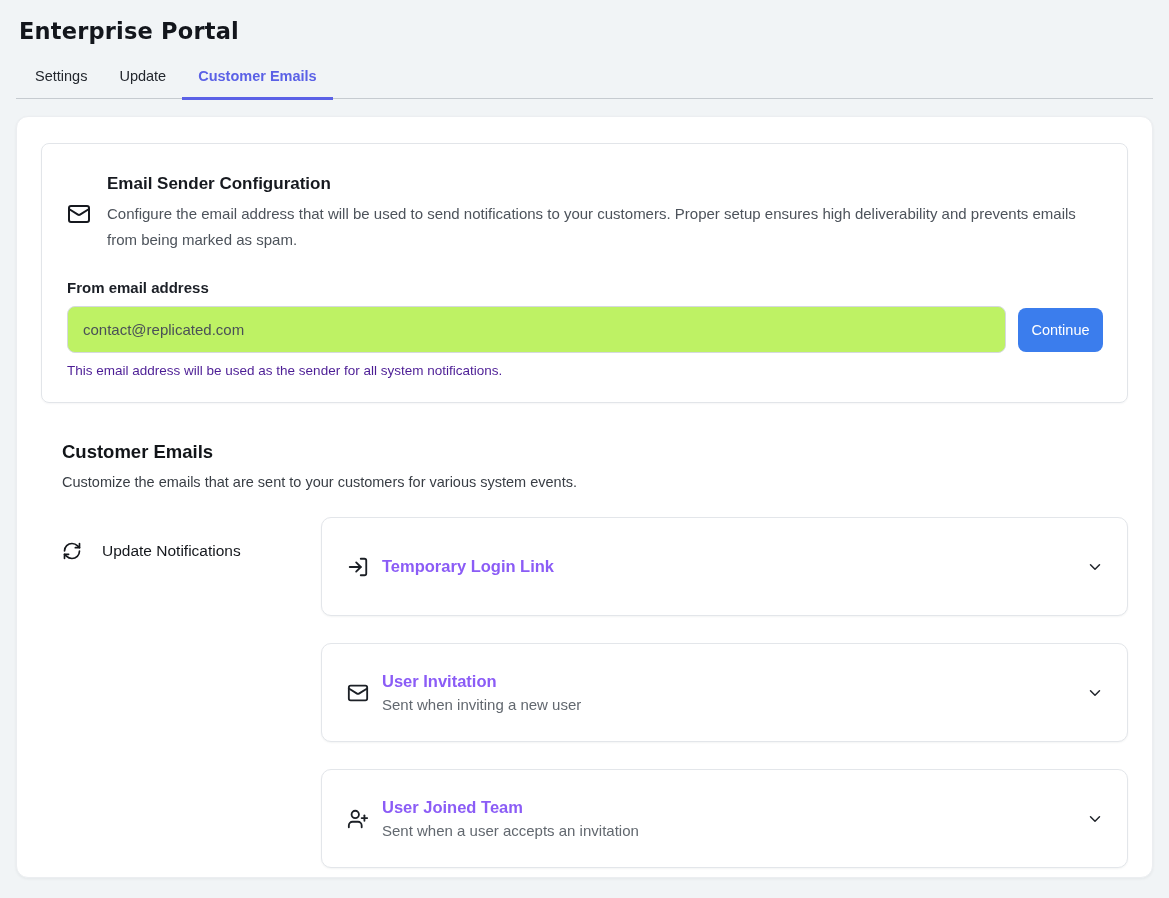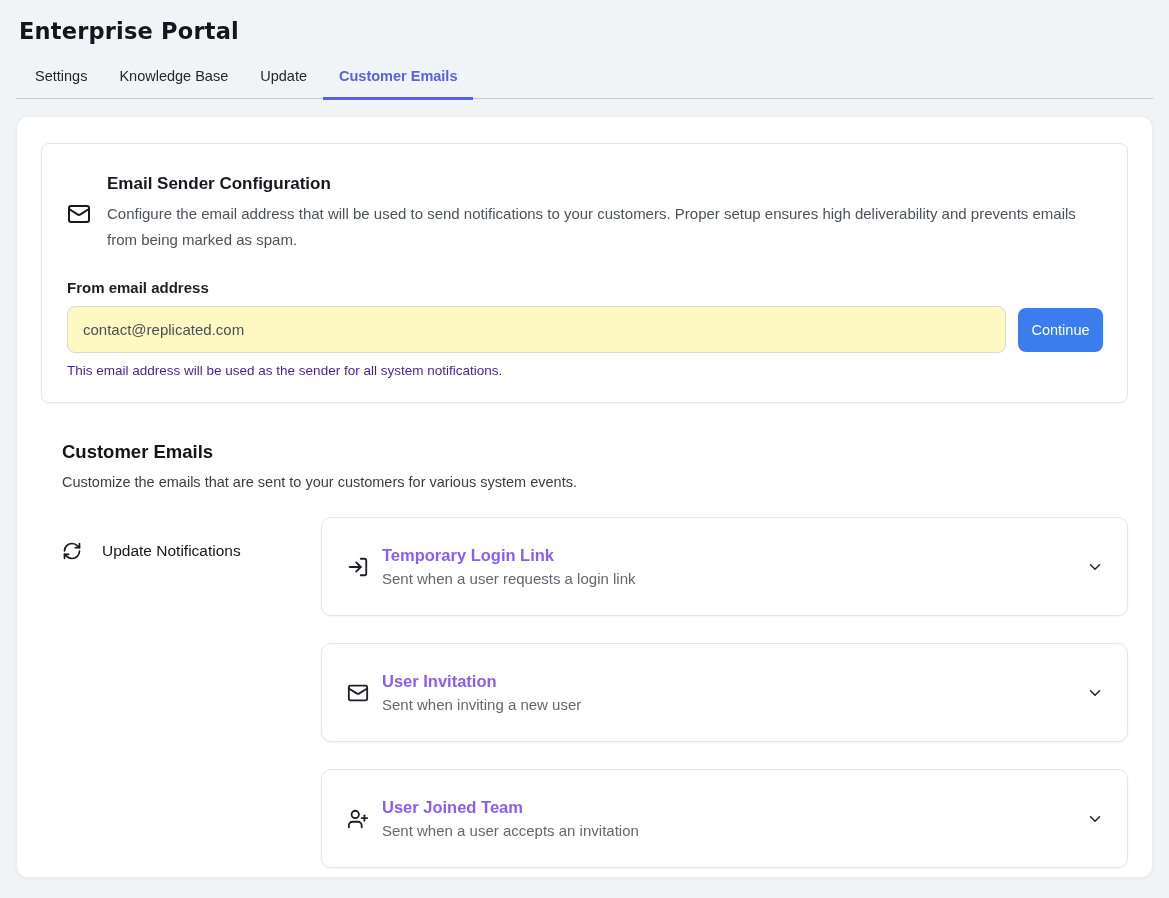--- a/index.html
+++ b/index.html
@@ -94,21 +94,21 @@
   }
   .email-input {
     flex: 1;
     height: 47px;
     border: 1px solid #d5d9de;
     border-radius: 8px;
     padding: 0 15px;
     font-size: 15px;
     font-family: "Liberation Sans", sans-serif;
     color: #4a5057;
-    background: #fef9c3;
+    background: #bef264;
     outline: none;
   }
   .continue-btn {
     width: 85px;
     height: 44px;
     border: none;
     border-radius: 8px;
     background: #3b7ded;
     color: #ffffff;
     font-size: 14.5px;
@@ -198,21 +198,20 @@
 </style>
 </head>
 <body>
 
 <div class="page">
 
   <div class="app-title">Enterprise Portal</div>
 
   <div class="tabs">
     <div class="tab">Settings</div>
-    <div class="tab">Knowledge Base</div>
     <div class="tab">Update</div>
     <div class="tab active">Customer Emails</div>
   </div>
 
   <div class="container">
 
     <div class="sender-card">
       <div class="sender-head">
         <span class="icon">
           <svg width="24" height="24" viewBox="0 0 24 24" fill="none" stroke="currentColor" stroke-width="2" stroke-linecap="round" stroke-linejoin="round">
@@ -258,21 +257,20 @@
         <div class="email-card">
           <span class="icon">
             <svg width="22" height="22" viewBox="0 0 24 24" fill="none" stroke="currentColor" stroke-width="2" stroke-linecap="round" stroke-linejoin="round">
                 <path d="M15 3h4a2 2 0 0 1 2 2v14a2 2 0 0 1-2 2h-4"></path>
                 <polyline points="10 17 15 12 10 7"></polyline>
                 <line x1="15" y1="12" x2="3" y2="12"></line>
               </svg>
           </span>
           <div class="email-card-text">
             <div class="email-card-title">Temporary Login Link</div>
-            <div class="email-card-sub">Sent when a user requests a login link</div>
           </div>
           <span class="chevron">
             <svg width="18" height="18" viewBox="0 0 24 24" fill="none" stroke="currentColor" stroke-width="2" stroke-linecap="round" stroke-linejoin="round">
                 <path d="m6 9 6 6 6-6"></path>
               </svg>
           </span>
         </div>
 
         <div class="email-card">
           <span class="icon">

